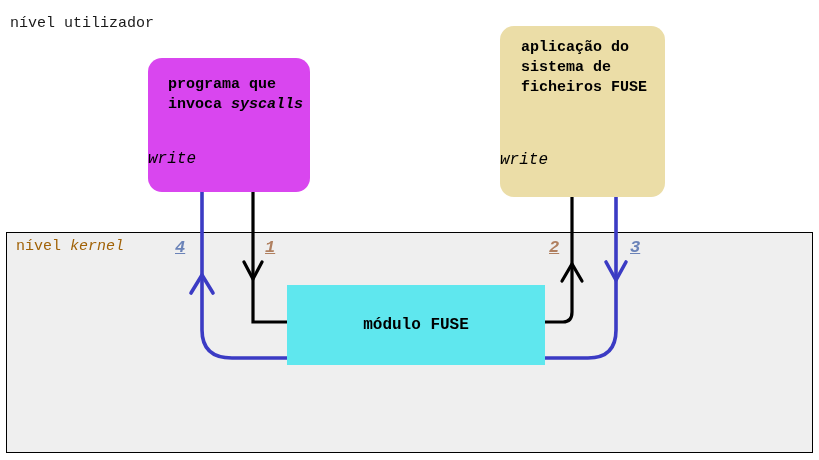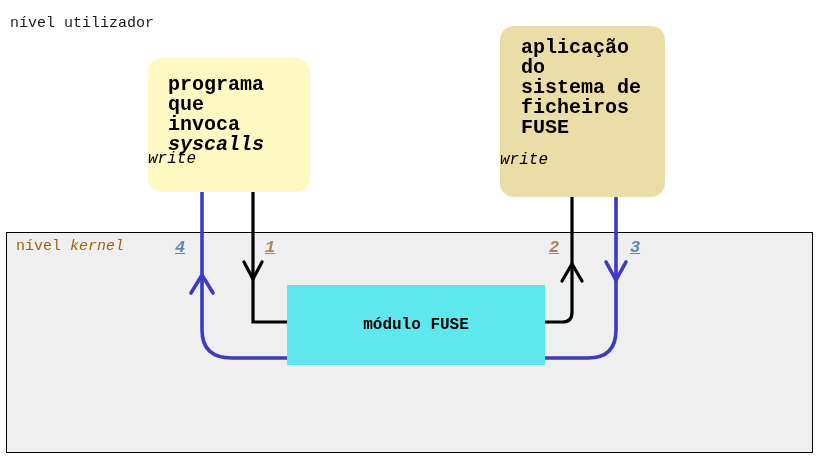--- a/index.html
+++ b/index.html
@@ -47,40 +47,40 @@
   
   .proc-box {
     position: absolute;
     border-radius: 14px;
     box-sizing: border-box;
   }
   .proc-box .title {
     position: absolute;
     left: 0; right: 0;
     font-weight: bold;
-    font-size: 20px;
+    font-size: 15px;
     line-height: 20px;
     color: #000000;
     text-align: left;
   }
   .proc-box .title .it { font-style: italic; }
   .proc-box .call {
     position: absolute;
     left: 0; right: 0;
     font-style: italic;
     font-size: 16px;
     color: #000000;
     text-align: left;
   }
   #box-user-program {
     left: 148px;
     top: 58px;
     width: 162px;
     height: 134px;
-    background: #fef9c3;
+    background: #d946ef;
   }
   #box-user-program .title { top: 17px; padding-left: 20px; }
   #box-user-program .call  { top: 92px; padding-right: 4px; }
 
   #box-fuse-app {
     left: 500px;
     top: 26px;
     width: 165px;
     height: 171px;
     background: #ebdda7;

